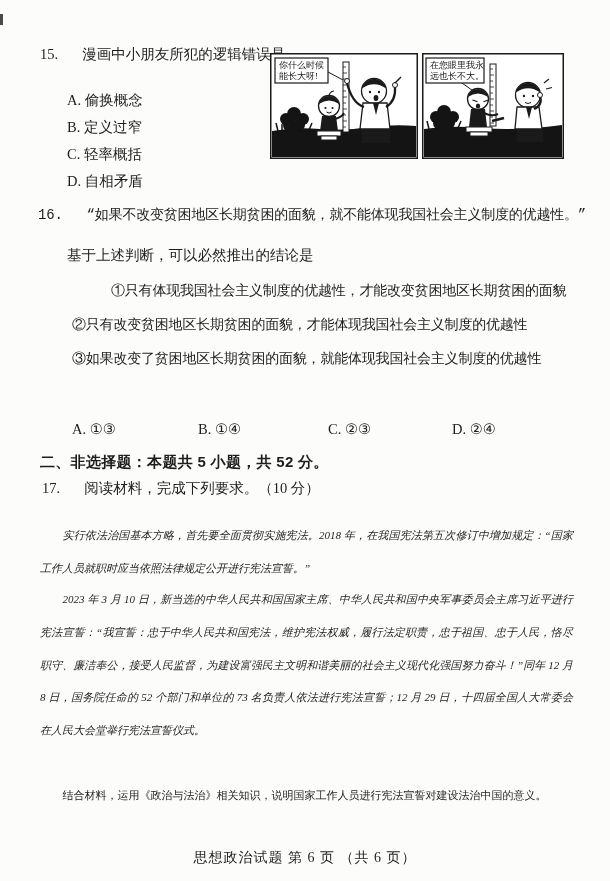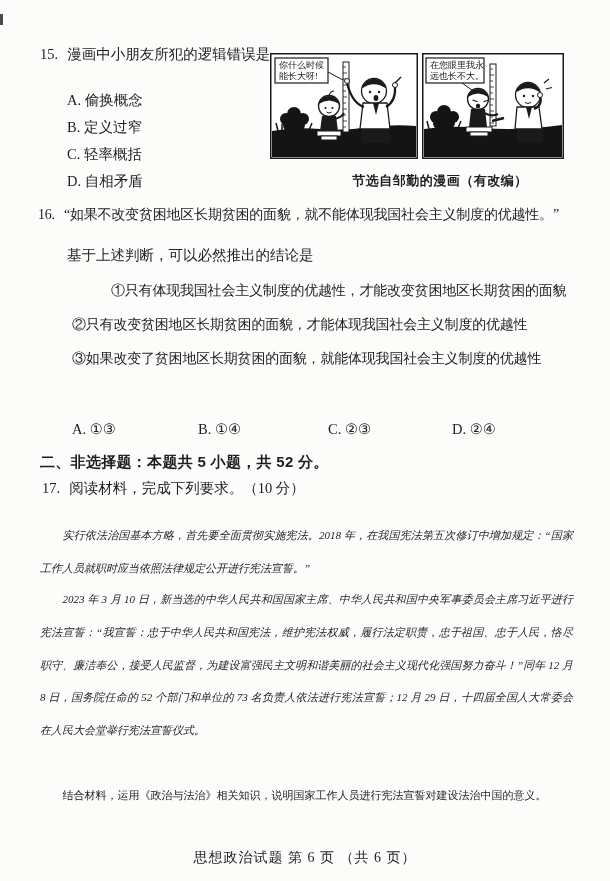--- a/index.html
+++ b/index.html
@@ -4,22 +4,22 @@
 <style>
   html,body{margin:0;padding:0;background:#e9e9e9;}
   .page{
     position:relative;width:610px;height:881px;margin:0 auto;
     background:#fcfcfb;color:#1d1d1d;
     font-family:"Liberation Serif",serif;
     overflow:hidden;
   }
   .abs{position:absolute;white-space:nowrap;}
   .t{font-size:14.5px;}
-  .t-sm{font-size:14px;letter-spacing:-0.2px;}
-  .q-num{display:inline-block;margin-right:9px;}
+  .t-sm{font-size:14px;letter-spacing:-0.2px;font-family:Liberation Mono, monospace;}
+  .q-num{display:inline-block;margin-right:24px;}
   .para{
     position:absolute;left:40px;width:533px;
     text-align:justify;text-indent:2.05em;
     font-size:11px;line-height:32.8px;
   }
   .kai{font-style:italic;}
   .sec-head{
     font-family:"Liberation Sans",sans-serif;
     font-weight:700;font-size:15px;letter-spacing:0.3px;
   }
@@ -145,21 +145,20 @@
         </g>
         <g>
           <path d="M40 30 L54 40" stroke="#1a1a1a" stroke-width="1"></path>
           <rect x="4" y="5" width="58" height="25" fill="#fff" stroke="#1a1a1a" stroke-width="1.2"></rect>
           <text x="8" y="15" font-size="9">在您眼里我永</text>
           <text x="8" y="25.5" font-size="9">远也长不大。</text>
         </g>
       </svg>
     </div>
   </div>
-  <div class="comic-caption">节选自邹勤的漫画（有改编）</div>
 
   <div class="abs t-sm" style="left:38px;top:206px;">
     <span class="q-num">16.</span><span>“如果不改变贫困地区长期贫困的面貌，就不能体现我国社会主义制度的优越性。”</span>
   </div>
   <div class="abs t" style="left:67px;top:246px;">基于上述判断，可以必然推出的结论是</div>
   <div class="abs t-sm" style="left:72px;top:282px;margin-left:39px;">①只有体现我国社会主义制度的优越性，才能改变贫困地区长期贫困的面貌</div>
   <div class="abs t-sm" style="left:72px;top:316px;">②只有改变贫困地区长期贫困的面貌，才能体现我国社会主义制度的优越性</div>
   <div class="abs t-sm" style="left:72px;top:350px;">③如果改变了贫困地区长期贫困的面貌，就能体现我国社会主义制度的优越性</div>
   <div class="abs t" style="left:72px;top:421px;">A. ①③</div>
   <div class="abs t" style="left:198px;top:421px;">B. ①④</div>

